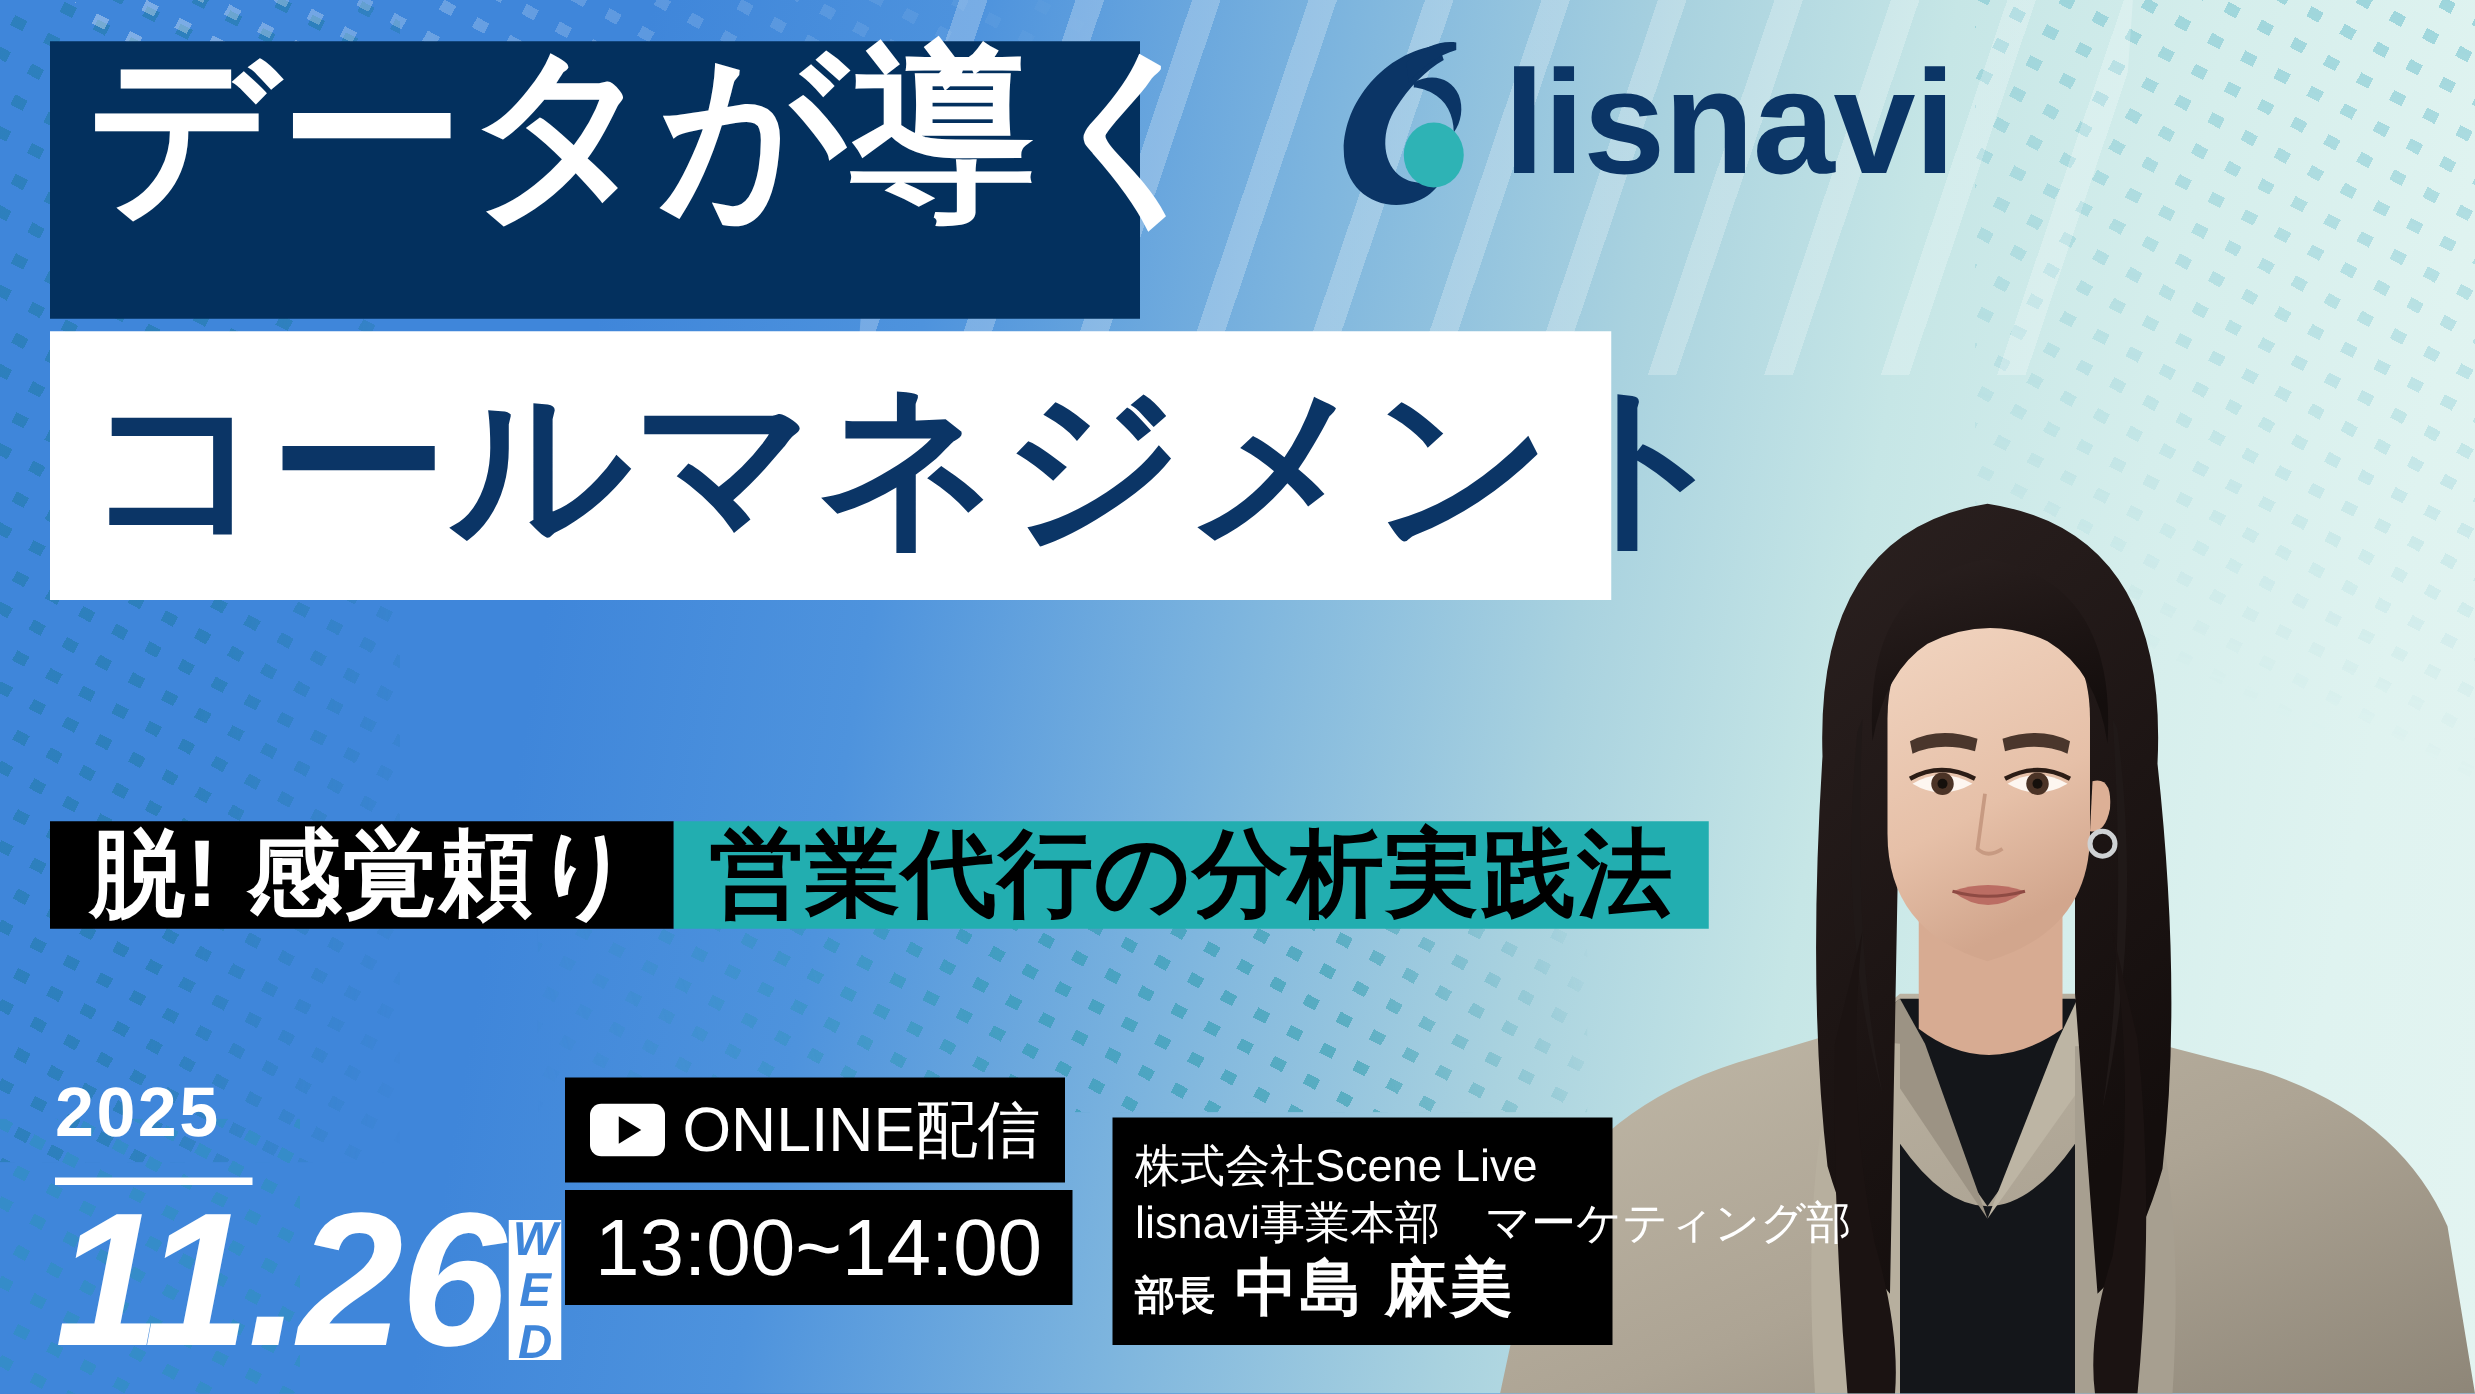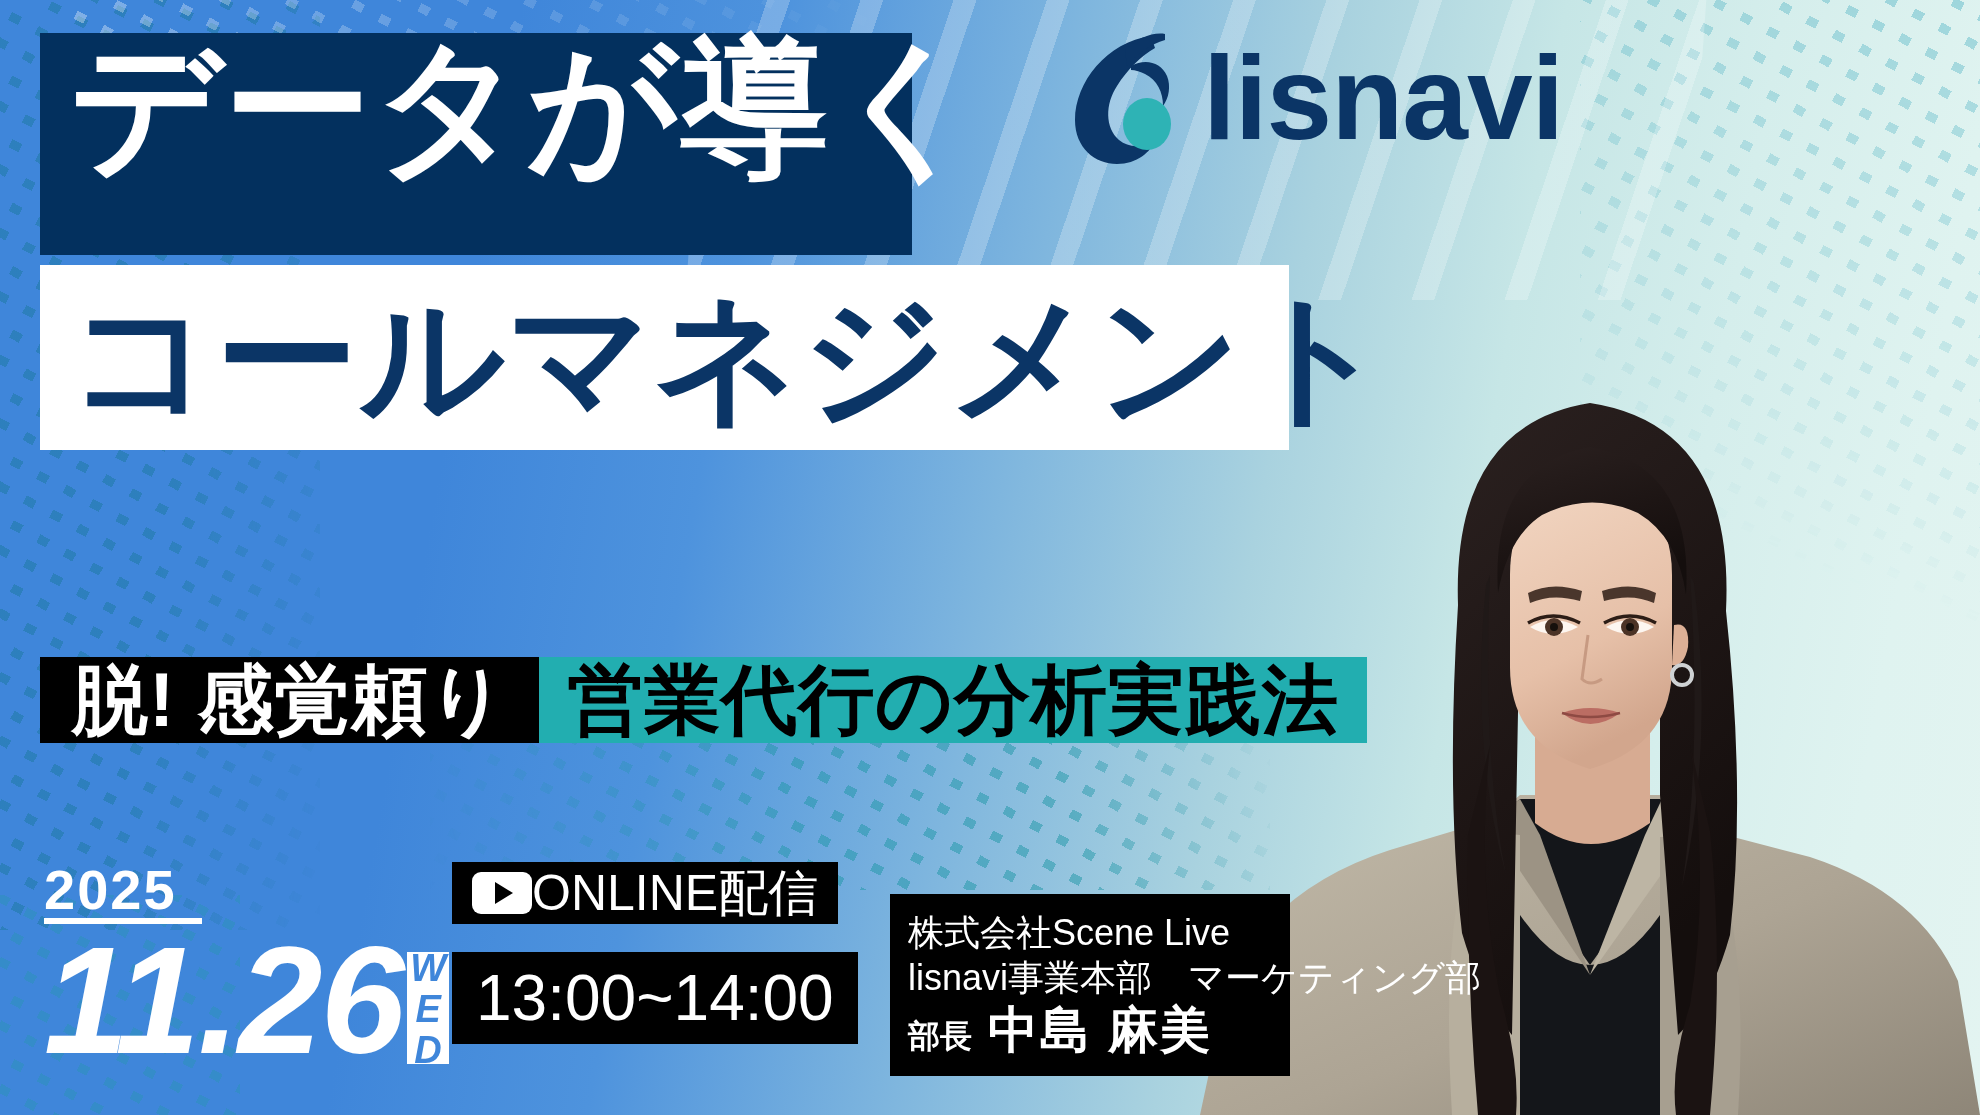--- a/index.html
+++ b/index.html
@@ -148,21 +148,21 @@
     display:flex; align-items:flex-start;
   }
   #title-1 span {
     color:#ffffff; font-size:148px; font-weight:700;
     line-height:1; letter-spacing:2px; margin-left:30px;
     white-space:nowrap;
   }
 
   #title-2 {
     position:absolute; left:40px; top:265px;
-    width:1249px; height:185px;
+    width:1249px; height:215px;
     background:#ffffff;
     display:flex; align-items:center;
   }
   #title-2 span {
     color:#0b3566; font-size:143px; font-weight:700;
     line-height:1; letter-spacing:1px; margin-left:28px;
     white-space:nowrap;
   }
 
   
@@ -189,21 +189,21 @@
 
   
   #date-block {
     position:absolute; left:44px; top:862px;
     display:flex; flex-direction:column;
   }
   #date-year {
     color:#ffffff; font-size:56px; font-weight:700; line-height:1;
     letter-spacing:2px;
     border-bottom:6px solid #ffffff;
-    padding-bottom:0; width:158px;
+    padding-bottom:24px; width:158px;
   }
   #date-main-row { display:flex; align-items:flex-end; margin-top:4px;font-style:italic; }
   #date-day {
     color:#ffffff; font-size:152px; font-weight:700; line-height:0.95;
     letter-spacing:-2px;
   }
   #date-dow {
     background:#ffffff;
     width:42px; height:112px;
     margin-left:4px; margin-bottom:8px;
@@ -211,22 +211,22 @@
   }
   #date-dow span {
     color:#3f86da; font-size:38px; font-weight:700;
     writing-mode:vertical-rl; text-orientation:upright;
     letter-spacing:-1px; line-height:1;
   }
 
   
   #online-box {
     position:absolute; left:452px; top:862px;
-    background:#000000; height:62px;
-    display:flex; align-items:center; 
+    background:#000000; height:84px;
+    display:flex; align-items:center; gap:14px;
     padding:16px 20px;
   }
   #yt-icon {
     width:60px; height:42px; border-radius:9px; background:#ffffff;
     display:flex; align-items:center; justify-content:center; flex:none;
   }
   #yt-icon i {
     display:block; width:0; height:0;
     border-left:18px solid #000000;
     border-top:11px solid transparent;

